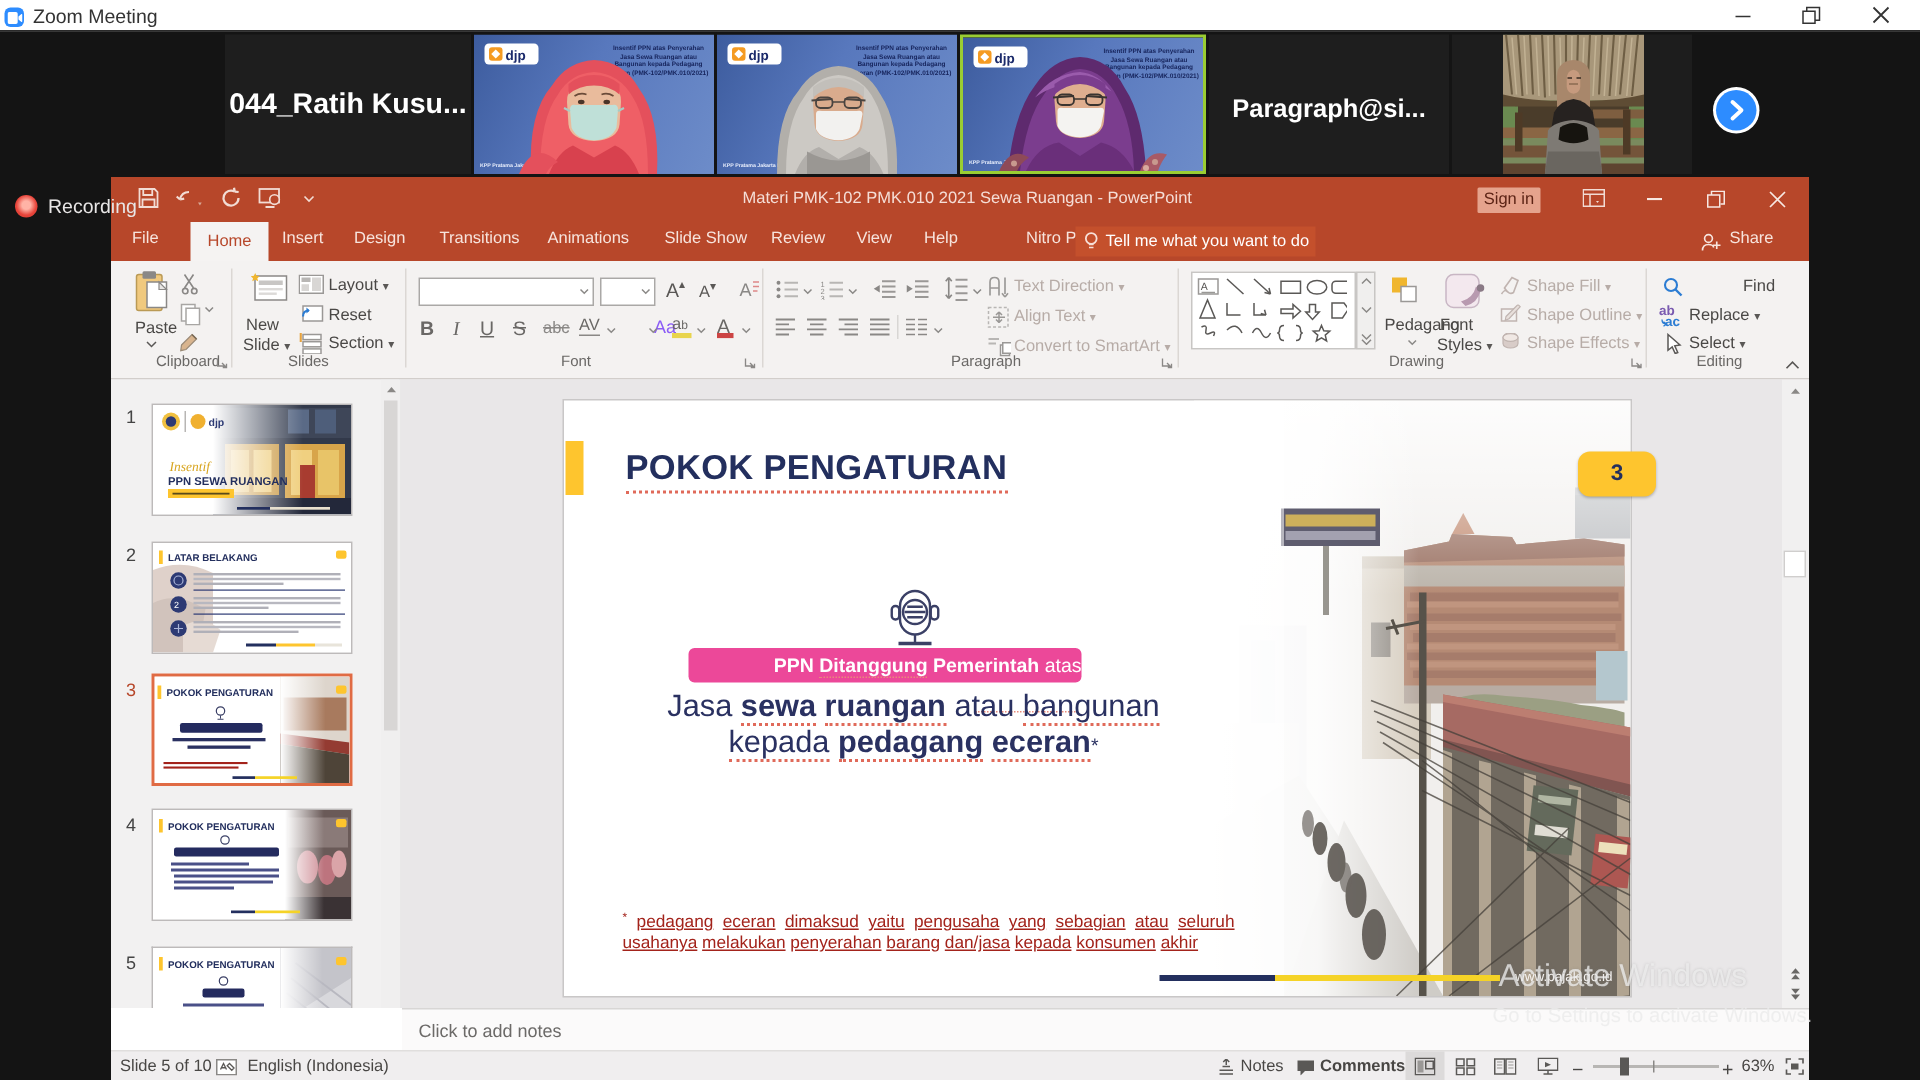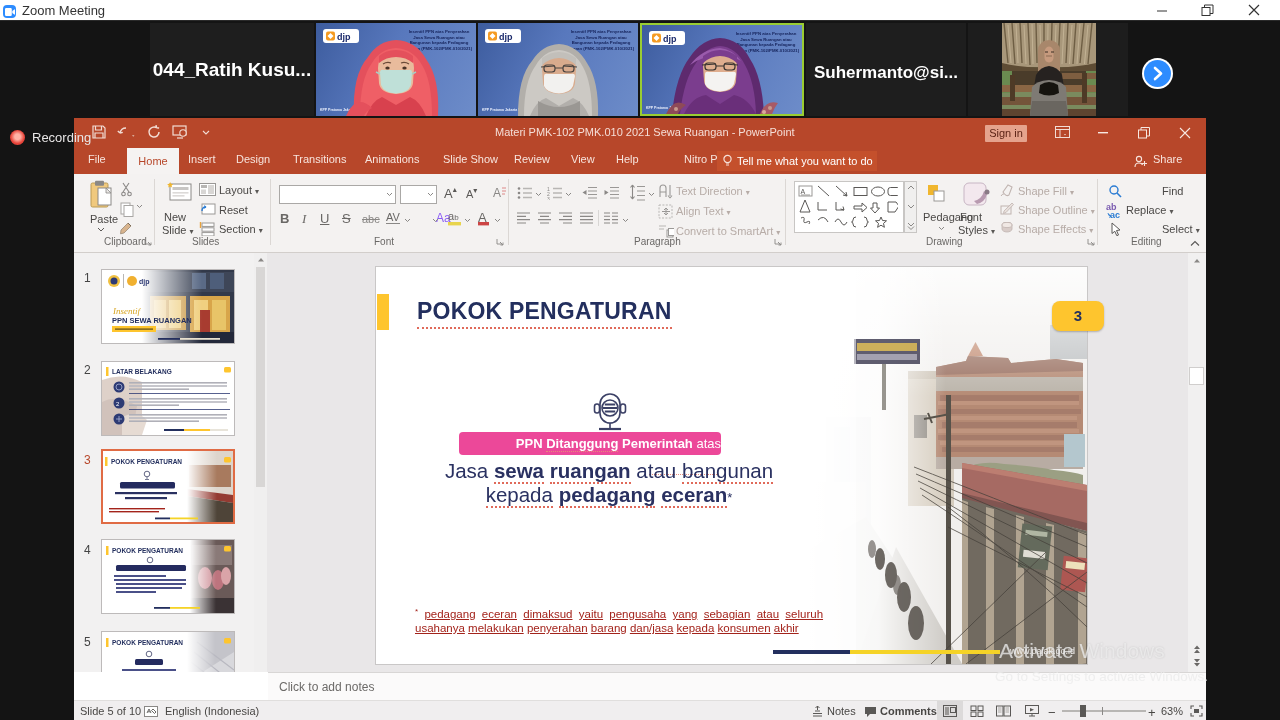--- a/index.html
+++ b/index.html
@@ -165,21 +165,21 @@
         <path d="M63 49 Q63 46 67 47 L90 47 Q94 46 94 49 L92 59 Q89 66 78 66.5 Q66 66 63 59 Z" fill="#f4f3f1"></path>
         <path d="M42 89 Q50 72 64 70 L78 79 L92 70 Q106 73 114 89 Z" fill="#6a2f7a"></path>
         <path d="M24 89 Q32 72 44 80 Q38 84 36 89 Z" fill="#8e4a58"></path>
         <path d="M118 89 Q124 74 136 78 Q132 83 130 89 Z" fill="#a85a66"></path>
         <circle cx="34" cy="84" r="2" fill="#c89a8e"></circle>
           <circle cx="128" cy="83" r="2" fill="#c89a8e"></circle>
           <circle cx="122" cy="87" r="2" fill="#d8aa9e"></circle>
       </svg>
     </div>
     <div class="vcell" style="left:806px; width:160px; background:#1e1e1e;">
-      <div class="vname" style="top:40px; font-size:17px;">Suhermanto@si...</div>
+      <div class="vname" style="top:40px; font-size:17px;">Paragraph@si...</div>
     </div>
     <div class="vcell" style="left:968px; width:160px; background:#1d1d1d;" id="v4">
       <svg style="position:absolute; left:34px; top:0;" width="94" height="93" viewBox="0 0 94 93">
         <rect width="94" height="93" fill="#7a8a5e"></rect>
         <rect width="94" height="44" fill="#a8977a"></rect>
         <g stroke="#6e5e44" stroke-width="1.4">
           <path d="M2 0 l4 40 M10 0 l3 41 M18 0 l2 40 M26 0 l2 42 M34 0 l1 40 M42 0 l0 41 M50 0 l-1 40 M58 0 l-2 42 M66 0 l-2 40 M74 0 l-3 41 M82 0 l-4 40 M90 0 l-4 41"></path>
         </g>
         <g stroke="#c2b294" stroke-width="1">
           <path d="M6 2 l3 38 M14 1 l2 39 M22 2 l2 39 M30 1 l1 40 M38 2 l1 39 M46 1 l-0.5 40 M54 2 l-1.5 39 M62 1 l-2 40 M70 2 l-2.5 39 M78 1 l-3 40 M86 2 l-3.5 39"></path>
@@ -539,21 +539,21 @@
       <div class="rtext" style="left:1088px; top:11px;">Find</div>
       <svg style="position:absolute; left:1032px; top:28px;" width="17" height="16" viewBox="0 0 17 16">
           <text x="0" y="8" font-size="9" fill="#7a5ab0" font-family="Liberation Sans" font-weight="bold">ab</text>
           <text x="4" y="15.5" font-size="9" fill="#2b7cd3" font-family="Liberation Sans" font-weight="bold">ac</text>
           <path d="M2 11 q0 3 3 3 M5 14 l-2-1.5 M5 14 l-2 1.5" stroke="#2b7cd3" fill="none" stroke-width="0.9"></path>
         </svg>
       <div class="rtext" style="left:1052px; top:30px;">Replace <span style="font-size:8px; color:#5a5856;">▾</span></div>
       <svg style="position:absolute; left:1036px; top:48px;" width="12" height="14" viewBox="0 0 12 14">
           <path d="M2 1 L10 8 L6.5 8.5 L8.5 13 L6.8 13.7 L4.8 9.3 L2 11.5 z" fill="#fff" stroke="#5a5856" stroke-width="1"></path>
         </svg>
-      <div class="rtext" style="left:1088px; top:49px;">Select <span style="font-size:8px; color:#5a5856;">▾</span></div>
+      <div class="rtext" style="left:1052px; top:49px;">Select <span style="font-size:8px; color:#5a5856;">▾</span></div>
       <div class="glabel" style="left:1057px;">Editing</div>
       <svg style="position:absolute; left:1116px; top:66px;" width="10" height="7">
           <path d="M1 5.5 l4-4 l4 4" fill="none" stroke="#5a5856" stroke-width="1.1"></path>
         </svg>
     </div>
     <div class="abs" id="content">
       <div id="panel">
         <div class="tnum" style="top:18px;">1</div>
         <div class="thumb" style="top:16px;" id="th1">
           <svg width="132" height="73" viewBox="0 0 132 73">

